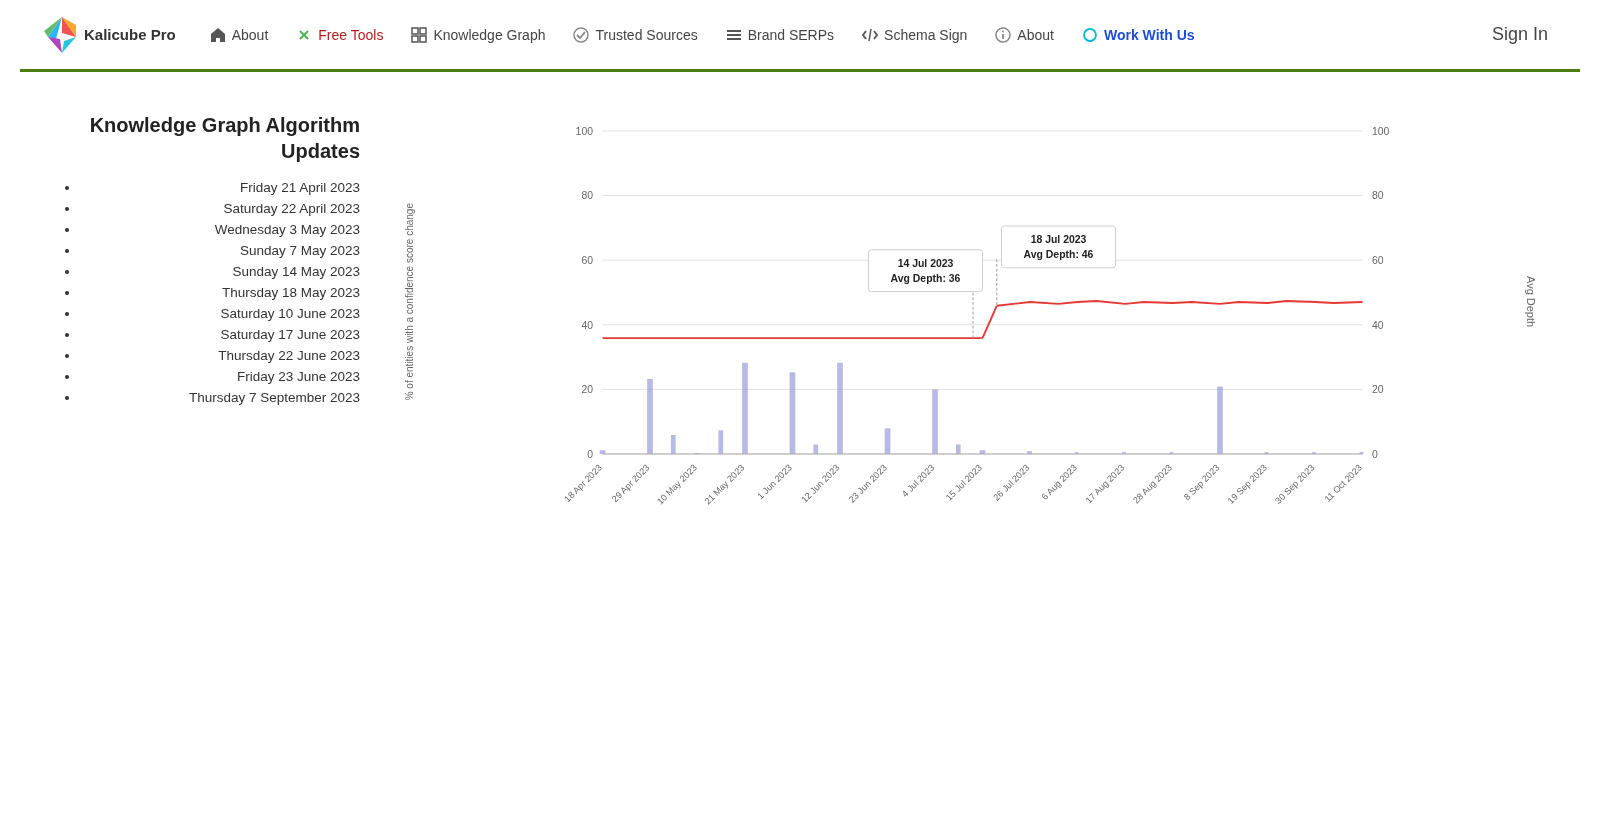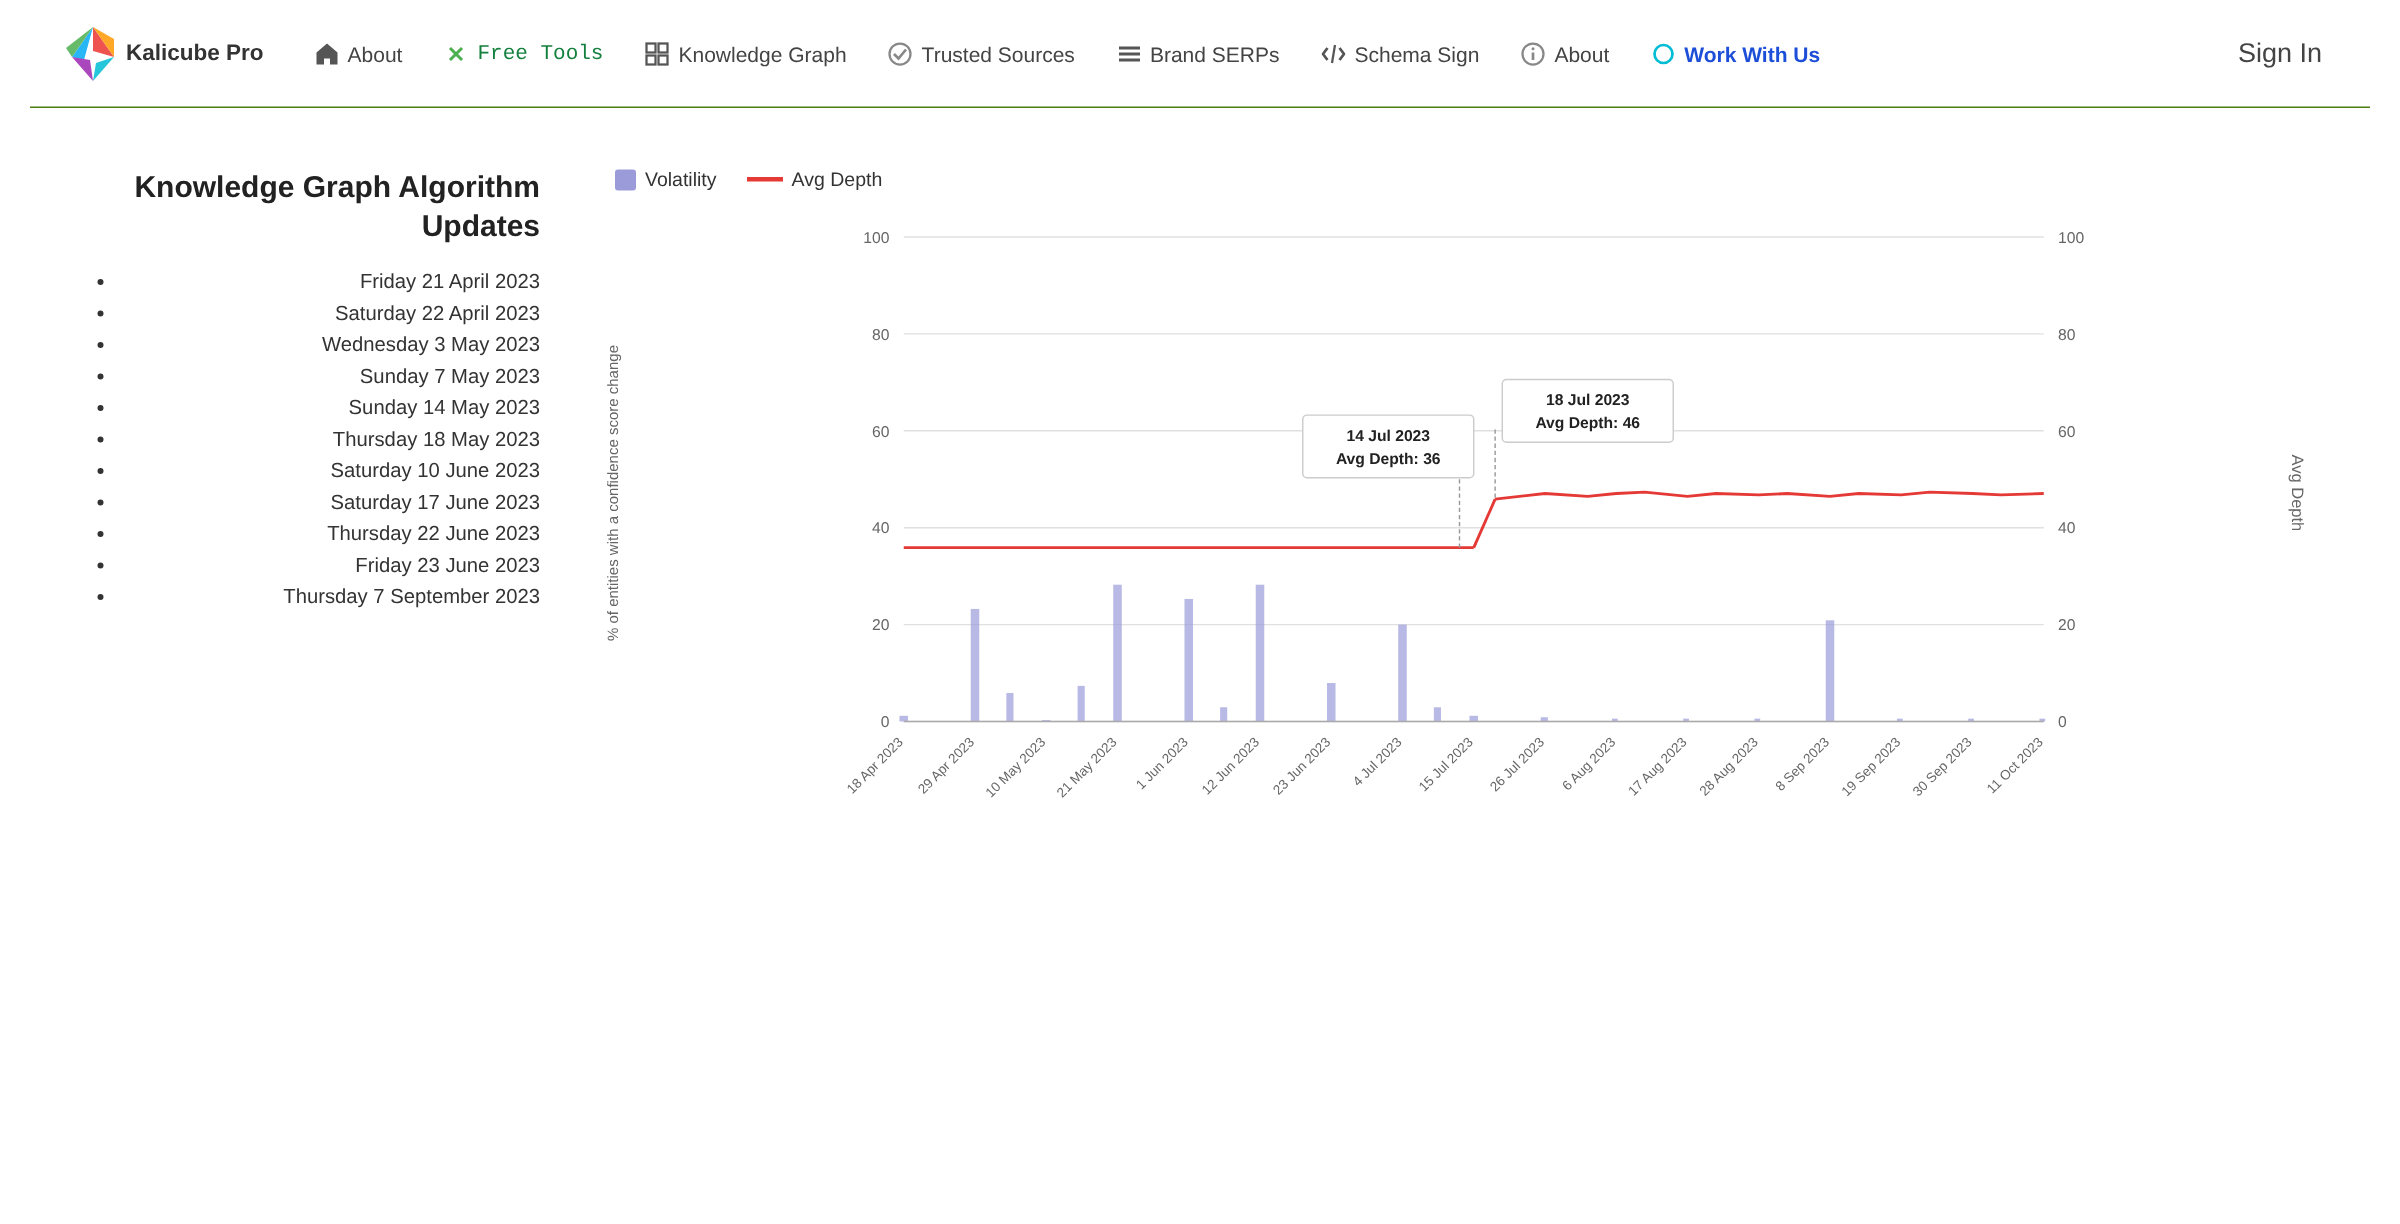--- a/index.html
+++ b/index.html
@@ -1,21 +1,21 @@
 <!DOCTYPE html>
 <html><head>
   <meta charset="utf-8">
   <style>
     * { margin: 0; padding: 0; box-sizing: border-box; }
     body { font-family: Arial, sans-serif; background: #fff; color: #333; font-size: 14px; }
 
     
     nav {
       display: flex; align-items: center; height: 72px;
-      border-bottom: 1px solid #4d7c0f; padding: 0 20px; gap: 4px;
+      border-bottom: 3px solid #4d7c0f; padding: 0 20px; gap: 4px;
       background: #fff;
     }
     .logo-area { display: flex; align-items: center; margin-right: 18px; }
     .logo-text { font-size: 15px; font-weight: 600; color: #333; }
     .nav-item {
       display: flex; align-items: center; gap: 6px;
       padding: 6px 12px; cursor: pointer; text-decoration: none;
       font-size: 14px; color: #444; white-space: nowrap;
     }
     .nav-item.active { color: #4CAF50; }
@@ -63,21 +63,21 @@
       </svg>
       <span class="logo-text">Kalicube Pro</span>
     </div>
 
     <a class="nav-item">
       <svg width="16" height="16" viewBox="0 0 16 16">
           <path d="M8 1L1 7v8h5v-4h4v4h5V7z" fill="#555"></path>
         </svg>
       <span>About</span>
     </a>
-    <a class="nav-item active" style="color:#15803d;font-family:Liberation Mono, monospace;">
+    <a class="nav-item active" style="color:#b91c1c;">
       <svg width="16" height="16" viewBox="0 0 16 16">
           <line x1="4" y1="4" x2="12" y2="12" stroke="#4CAF50" stroke-width="2"></line>
           <line x1="12" y1="4" x2="4" y2="12" stroke="#4CAF50" stroke-width="2"></line>
         </svg>
       <span>Free Tools</span>
     </a>
     <a class="nav-item">
       <svg width="16" height="16" viewBox="0 0 16 16">
           <rect x="1" y="1" width="6" height="6" fill="none" stroke="#555" stroke-width="1.5"></rect>
           <rect x="9" y="1" width="6" height="6" fill="none" stroke="#555" stroke-width="1.5"></rect>
@@ -140,30 +140,20 @@
         <li>Saturday 10 June 2023</li>
         <li>Saturday 17 June 2023</li>
         <li>Thursday 22 June 2023</li>
         <li>Friday 23 June 2023</li>
         <li>Thursday 7 September 2023</li>
       </ul>
     </div>
 
     <div class="chart-area">
 
-      <div class="legend">
-        <div class="legend-item">
-          <div class="legend-box"></div>
-          <span>Volatility</span>
-        </div>
-        <div class="legend-item">
-          <div class="legend-line"></div>
-          <span>Avg Depth</span>
-        </div>
-      </div>
 
       <div style="position:relative; width:100%; height:480px;">
 
         <div style="position:absolute; left:0; top:0; width:18px; height:380px; display:flex; align-items:center; justify-content:center;">
           <span style="font-size:10px; color:#666; white-space:nowrap; writing-mode:vertical-rl; transform:rotate(180deg); text-align:center;">% of entities with a confidence score change</span>
         </div>
 
         <div style="position:absolute; right:0; top:0; width:18px; height:380px; display:flex; align-items:center; justify-content:center;">
           <span style="font-size:11px; color:#666; white-space:nowrap; writing-mode:vertical-rl; text-align:center;">Avg Depth</span>
         </div>

